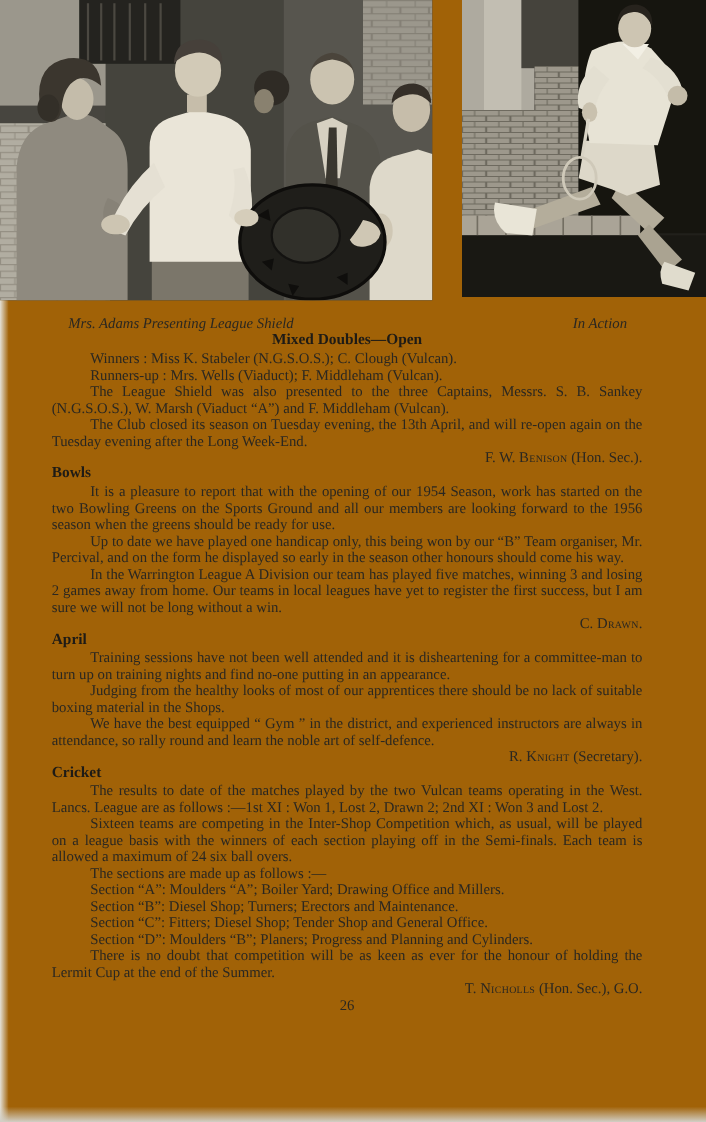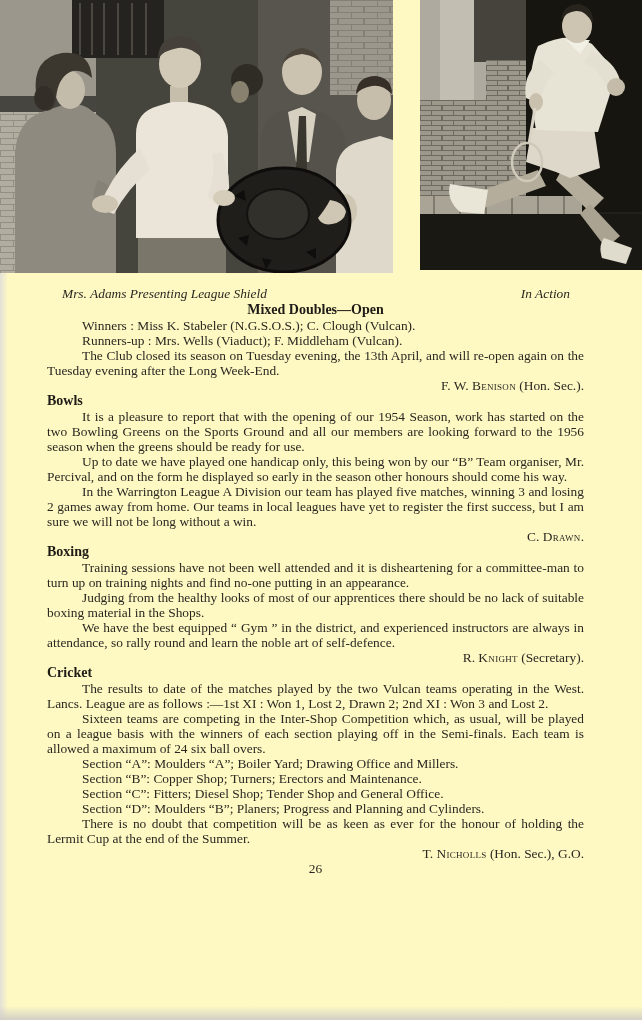--- a/index.html
+++ b/index.html
@@ -1,18 +1,18 @@
 <!DOCTYPE html>
 <html><head>
 <meta charset="utf-8">
 <style>
   html,body { margin:0; padding:0; background:#e8e5dd; }
   .page {
     position:relative; width:642px; height:1020px; margin:0 auto;
-    background:#fef9c3; overflow:hidden; color:#2a2721;
+    background:#a16207; overflow:hidden; color:#2a2721;
     font-family:"Liberation Serif", serif;
   }
   .photo { position:absolute; top:0; overflow:hidden; background:#4c4a44; }
   .photo-left  { left:0;   width:393px; height:273px; }
   .photo-right { left:420px; width:222px; height:270px; }
   .photo svg { display:block; width:100%; height:100%; }
 
   .below { position:absolute; top:273px; left:0; right:0; }
 
   .captions-row {
@@ -163,40 +163,42 @@
     <div class="captions-row">
       <span>Mrs. Adams Presenting League Shield</span>
       <span>In Action</span>
     </div>
 
     <div class="content">
 
       <p class="center-head">Mixed Doubles—Open</p>
       <p class="plain-line">Winners : Miss K. Stabeler (N.G.S.O.S.); C. Clough (Vulcan).</p>
       <p class="plain-line">Runners-up :  Mrs. Wells (Viaduct);  F. Middleham (Vulcan).</p>
+      <p class="para">The League Shield was also presented to the three Captains, Messrs. S. B. Sankey (N.G.S.O.S.), W. Marsh (Viaduct “A”) and F. Middleham (Vulcan).</p>
       <p class="para">The Club closed its season on Tuesday evening, the 13th April, and will re-open again on the Tuesday evening after the Long Week-End.</p>
       <p class="sig"><span>F. W. </span><span class="sc">Benison</span><span> (Hon. Sec.).</span></p>
 
       <p class="side-head">Bowls</p>
       <p class="para">It is a pleasure to report that with the opening of our 1954 Season, work has started on the two Bowling Greens on the Sports Ground and all our members are looking forward to the 1956 season when the greens should be ready for use.</p>
       <p class="para">Up to date we have played one handicap only, this being won by our “B” Team organiser, Mr. Percival, and on the form he displayed so early in the season other honours should come his way.</p>
       <p class="para">In the Warrington League A Division our team has played five matches, winning 3 and losing 2 games away from home.  Our teams in local leagues have yet to register the first success, but I am sure we will not be long without a win.</p>
       <p class="sig"><span>C. </span><span class="sc">Drawn</span><span>.</span></p>
 
-      <p class="side-head">Boxing</p>
+      <p class="side-head">April</p>
       <p class="para">Training sessions have not been well attended and it is disheartening for a committee-man to turn up on training nights and find no-one putting in an appearance.</p>
       <p class="para">Judging from the healthy looks of most of our apprentices there should be no lack of suitable boxing material in the Shops.</p>
       <p class="para">We have the best equipped “ Gym ” in the district, and experienced instructors are always in attendance, so rally round and learn the noble art of self-defence.</p>
       <p class="sig"><span>R. </span><span class="sc">Knight</span><span> (Secretary).</span></p>
 
       <p class="side-head">Cricket</p>
       <p class="para">The results to date of the matches played by the two Vulcan teams operating in the West. Lancs. League are as follows :—1st XI : Won 1, Lost 2, Drawn 2; 2nd XI : Won 3 and Lost 2.</p>
       <p class="para">Sixteen teams are competing in the Inter-Shop Competition which, as usual, will be played on a league basis with the winners of each section playing off in the Semi-finals.  Each team is allowed a maximum of 24 six ball overs.</p>
+      <p class="para">The sections are made up as follows :—</p>
       <p class="plain-line">Section “A”:  Moulders “A”; Boiler Yard; Drawing Office and Millers.</p>
-      <p class="plain-line">Section “B”:  Copper Shop; Turners; Erectors and Maintenance.</p>
+      <p class="plain-line">Section “B”:  Diesel Shop; Turners; Erectors and Maintenance.</p>
       <p class="plain-line">Section “C”:  Fitters; Diesel Shop; Tender Shop and General Office.</p>
       <p class="plain-line">Section “D”:  Moulders “B”; Planers; Progress and Planning and Cylinders.</p>
       <p class="para">There is no doubt that competition will be as keen as ever for the honour of holding the Lermit Cup at the end of the Summer.</p>
       <p class="sig"><span>T. </span><span class="sc">Nicholls</span><span> (Hon. Sec.), G.O.</span></p>
 
       <p class="page-num">26</p>
     </div>
   </div>
 
   <div class="left-edge"></div>

